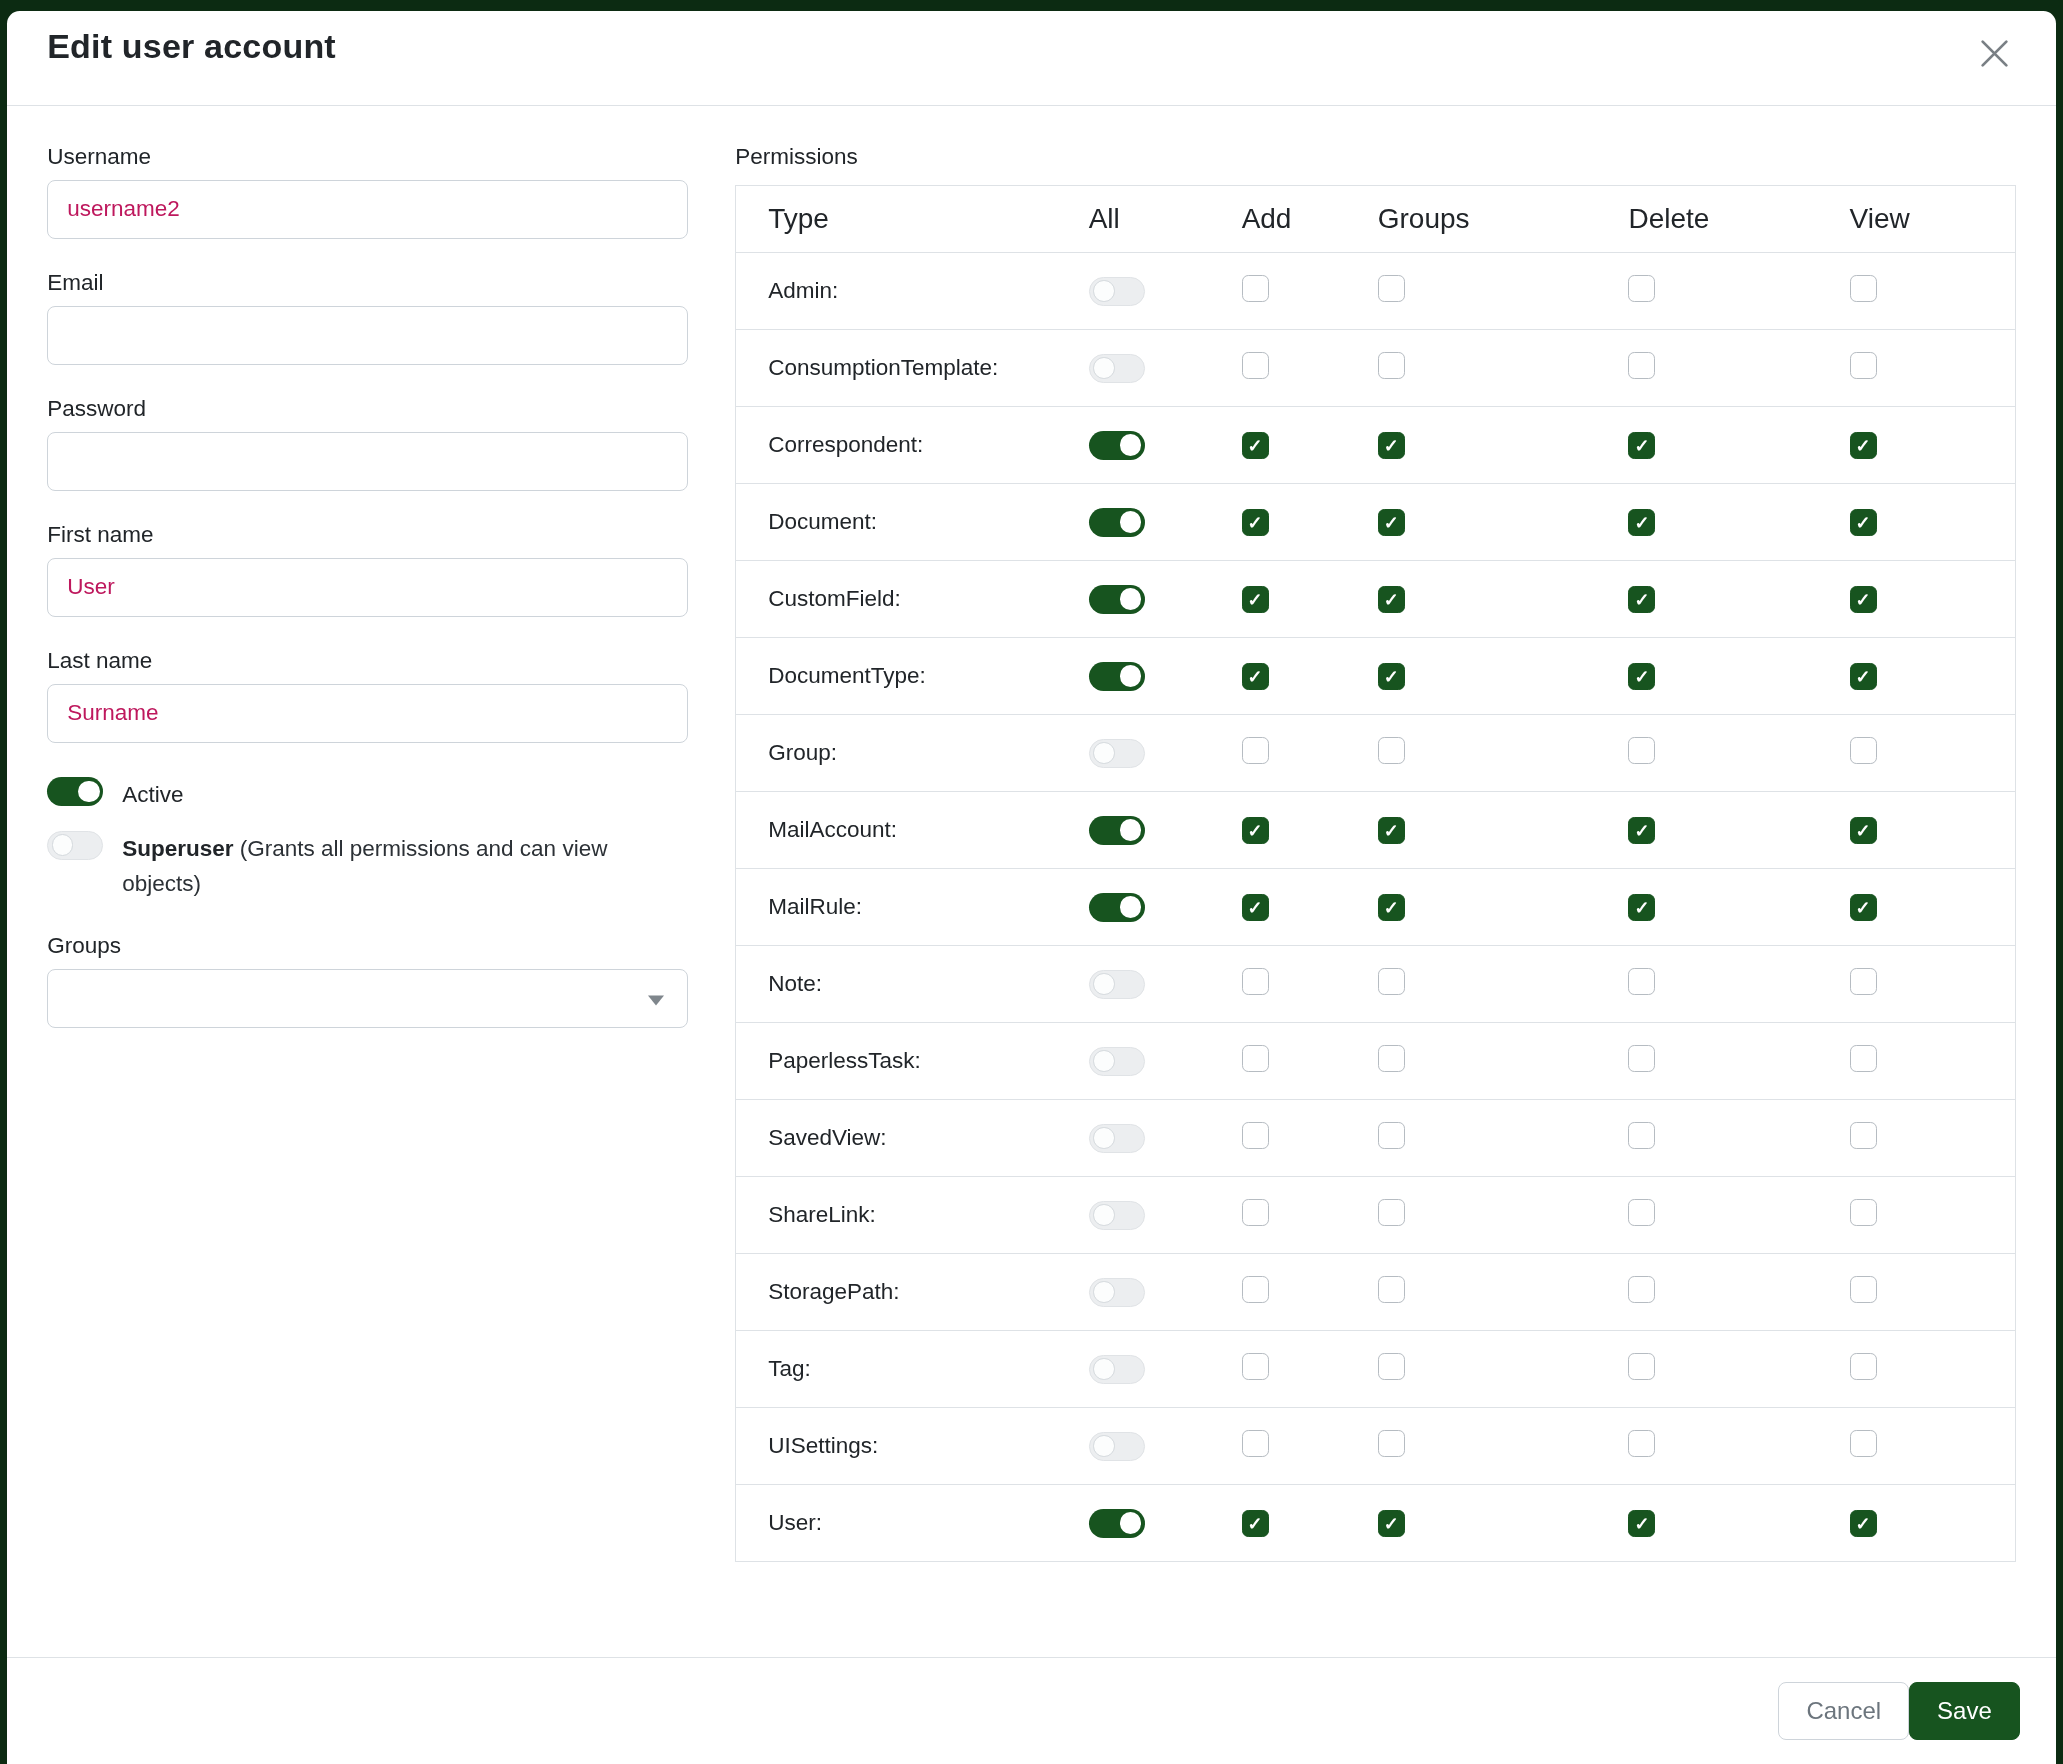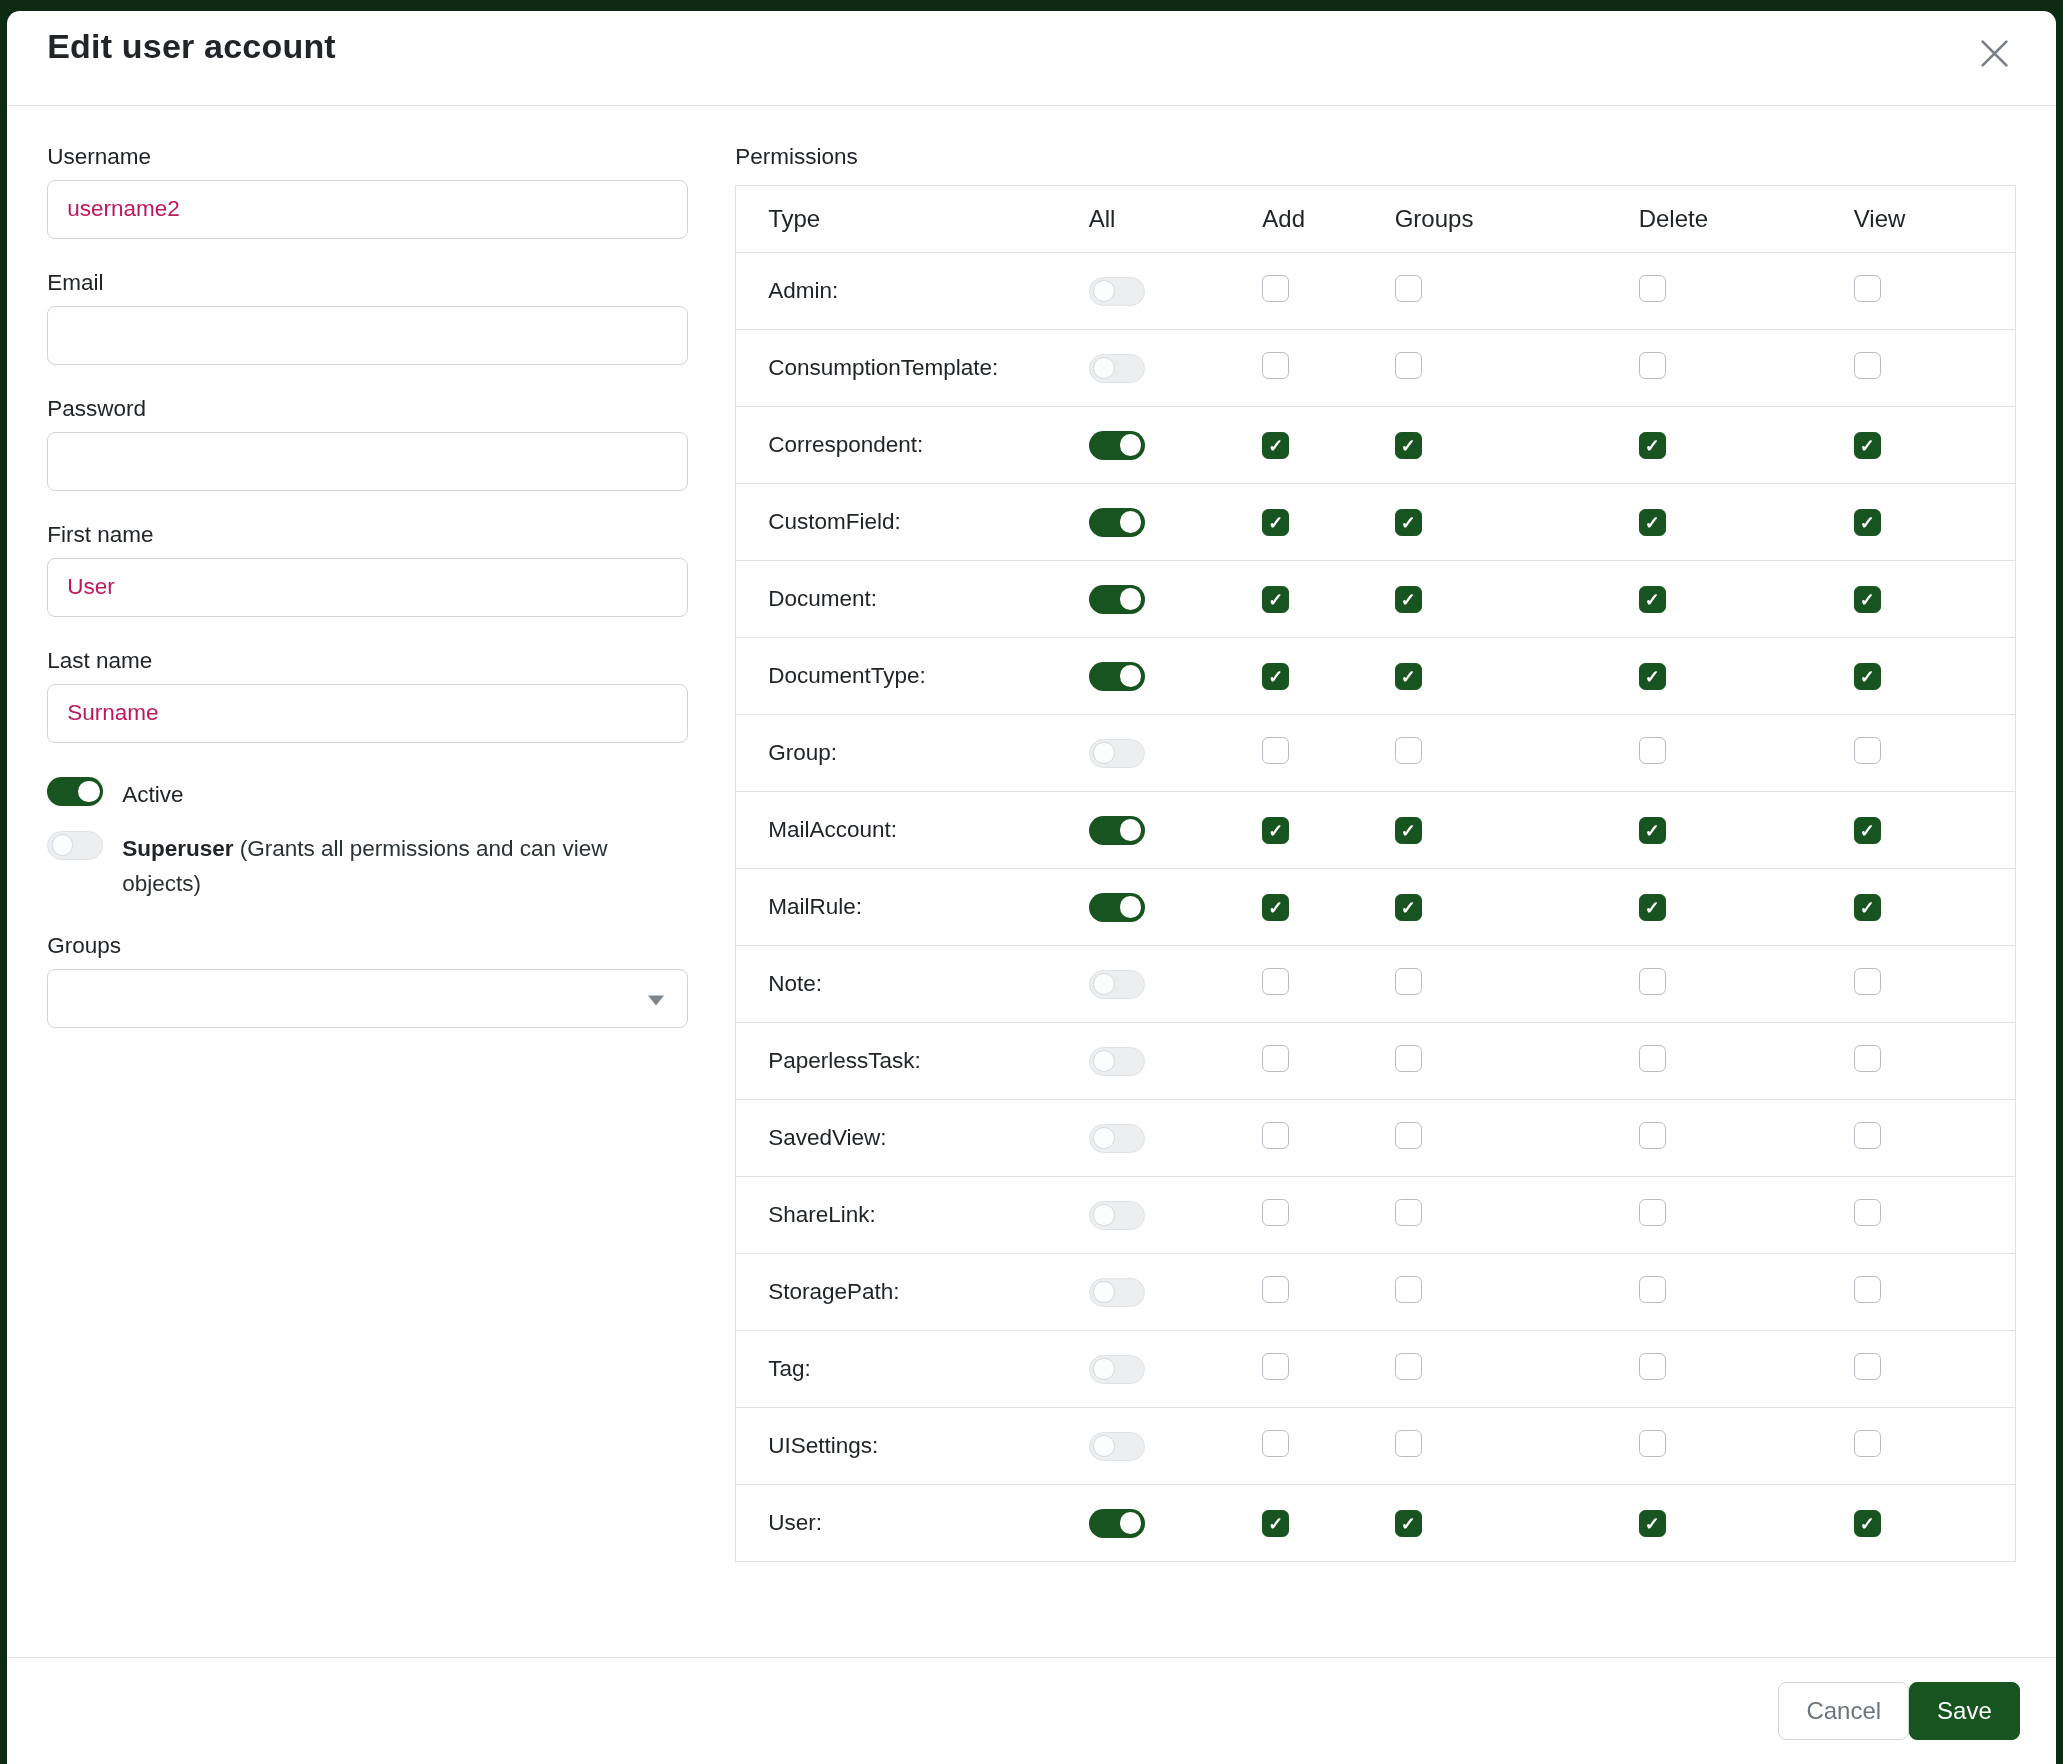--- a/index.html
+++ b/index.html
@@ -75,21 +75,21 @@
   .toggle.on .knob { right: 3.6px; }
   .toggle.off .knob { left: 3.6px; top: 2.7px; background: #fcfdfd; border: 0.9px solid #d4d9dd; }
   .switch-text { font-size: 22.5px; line-height: 1.55; max-width: 540px; padding-top: 0.9px; }
   .switch-text .strong { font-weight: 700; }
   .switch-text .hint { font-weight: 400; color: #2c3136; }
 
   .right-col { flex: 1; min-width: 0; }
   .perm-label { font-size: 22.5px; margin-bottom: 15.3px; }
   table.perm { width: 100%; border-collapse: collapse; border: 0.9px solid #dee2e6; background: #fff; }
   table.perm th {
-    font-size: 24px; font-weight: 400; text-align: left;
+    font-size: 28px; font-weight: 400; text-align: left;
     height: 67px; border-bottom: 0.9px solid #dee2e6; color: #212529;
   }
   table.perm td {
     height: 77px; border-bottom: 0.9px solid #dee2e6;
     font-size: 22.5px; text-align: left; vertical-align: middle;
   }
   table.perm th.col-type, table.perm td.col-type { padding-left: 32px; width: 353px; }
   .checkbox {
     display: inline-flex; width: 27px; height: 27px;
     border-radius: 6.3px; border: 1.8px solid #b6bcc2; background: #fff;
@@ -210,29 +210,29 @@
             </tr>
             <tr>
               <td class="col-type">Correspondent:</td>
               <td><span class="toggle on"><span class="knob"></span></span></td>
               <td><span class="checkbox checked">✓</span></td>
               <td><span class="checkbox checked">✓</span></td>
               <td><span class="checkbox checked">✓</span></td>
               <td><span class="checkbox checked">✓</span></td>
             </tr>
             <tr>
+              <td class="col-type">Document:</td>
+              <td><span class="toggle on"><span class="knob"></span></span></td>
+              <td><span class="checkbox checked">✓</span></td>
+              <td><span class="checkbox checked">✓</span></td>
+              <td><span class="checkbox checked">✓</span></td>
+              <td><span class="checkbox checked">✓</span></td>
+            </tr>
+            <tr>
               <td class="col-type">CustomField:</td>
-              <td><span class="toggle on"><span class="knob"></span></span></td>
-              <td><span class="checkbox checked">✓</span></td>
-              <td><span class="checkbox checked">✓</span></td>
-              <td><span class="checkbox checked">✓</span></td>
-              <td><span class="checkbox checked">✓</span></td>
-            </tr>
-            <tr>
-              <td class="col-type">Document:</td>
               <td><span class="toggle on"><span class="knob"></span></span></td>
               <td><span class="checkbox checked">✓</span></td>
               <td><span class="checkbox checked">✓</span></td>
               <td><span class="checkbox checked">✓</span></td>
               <td><span class="checkbox checked">✓</span></td>
             </tr>
             <tr>
               <td class="col-type">DocumentType:</td>
               <td><span class="toggle on"><span class="knob"></span></span></td>
               <td><span class="checkbox checked">✓</span></td>

